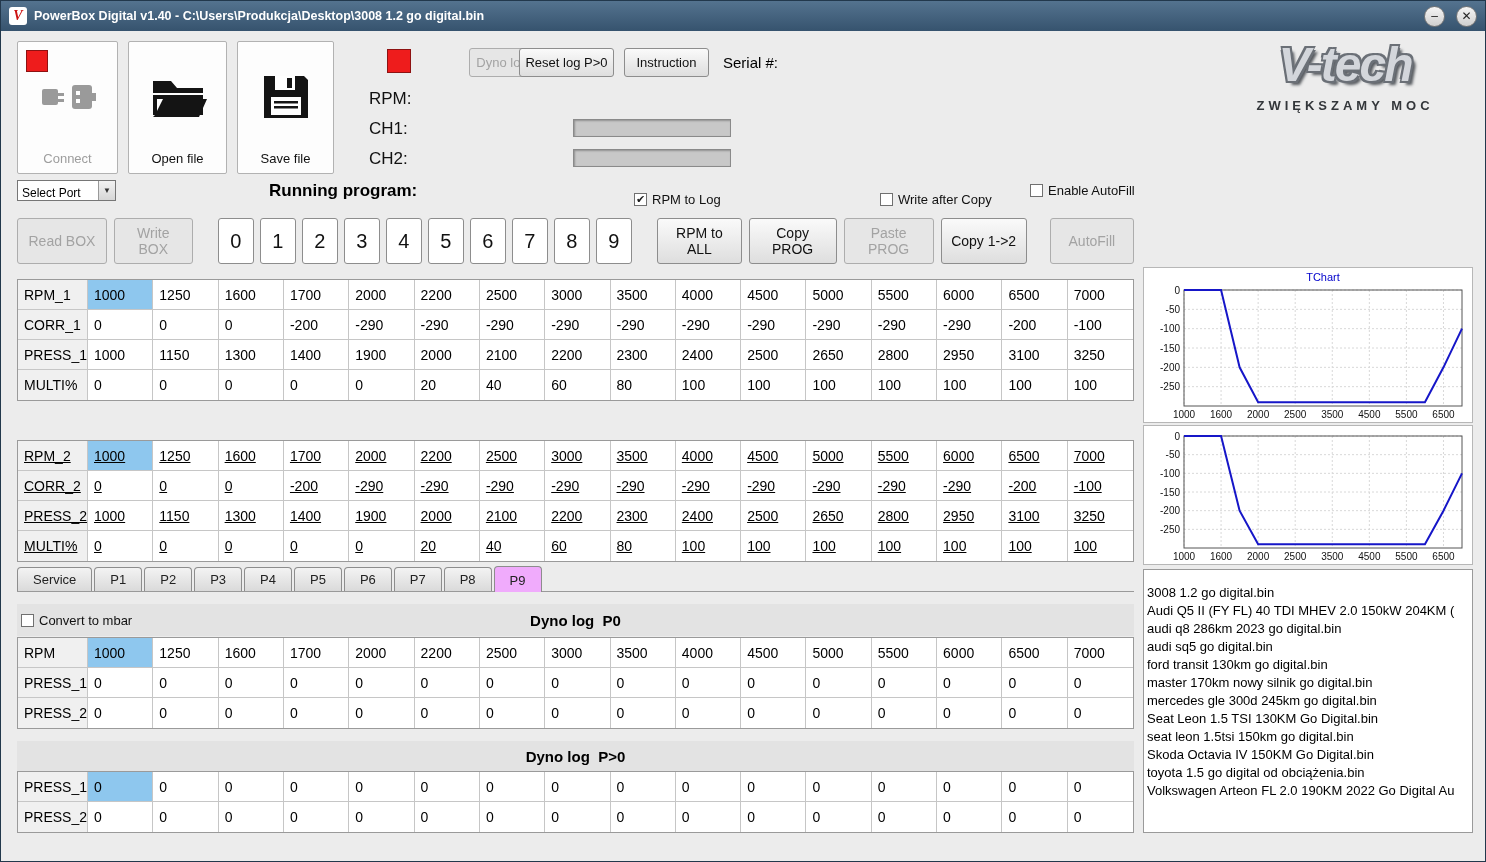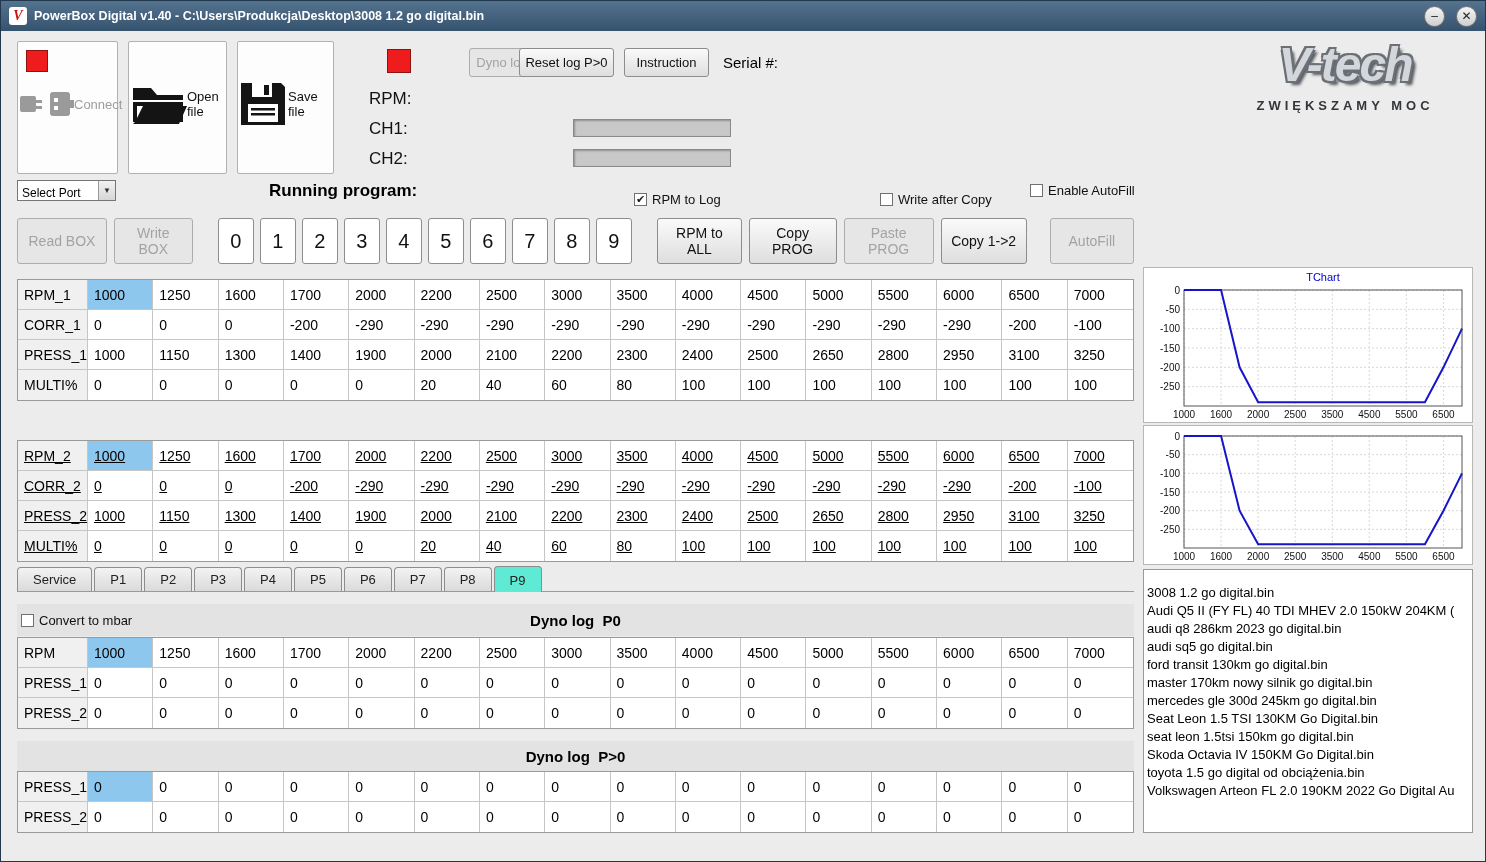--- a/index.html
+++ b/index.html
@@ -10,21 +10,21 @@
   .titlebar { position:absolute; left:0; top:0; width:100%; height:30px;
     background:linear-gradient(180deg,#54738f,#36536e); display:flex; align-items:center; padding:0 8px; gap:7px; }
   .tb-icon { width:18px; height:18px; background:#fff; border-radius:3px; color:#cc1111;
     font:italic 800 14px "Liberation Serif", serif; display:flex; align-items:center; justify-content:center; }
   .tb-title { color:#fff; font-size:12.5px; font-weight:700; flex:1; white-space:nowrap; overflow:hidden; }
   .tb-circle { width:21px; height:21px; border-radius:50%; background:linear-gradient(#f4f4f4,#cfcfcf);
     border:1px solid #777; color:#222; font-size:12px; display:flex; align-items:center; justify-content:center; margin-left:4px; cursor:default; }
 
   
   .bigbtn { position:absolute; background:#fdfdfd; border:1px solid #b2b2b2; border-radius:2px;
-    display:flex; flex-direction:row; align-items:center; padding-bottom:7px; }
+    display:flex; flex-direction:column; align-items:center; padding-bottom:7px; }
   .bigbtn .icon-area { flex:1; display:flex; align-items:center; justify-content:center; width:100%; }
   .bigbtn .lbl { font-size:13px; color:#111; }
   #btn-connect { left:16px; top:40px; width:101px; height:133px; }
   #btn-connect .lbl { color:#9d9d9d; }
   #btn-open { left:127px; top:40px; width:99px; height:133px; }
   #btn-save { left:236px; top:40px; width:97px; height:133px; }
   .indicator { position:absolute; width:22px; height:22px; background:#ee1c1c; border:1px solid #8d1212; }
   #ind-connect { left:8px; top:8px; }
   #ind-dyno { left:386px; top:48px; width:24px; height:24px; }
 
@@ -88,21 +88,21 @@
   #table-program1 { top:278px; }
   #table-program2 { top:439px;text-decoration:underline; }
   #table-dyno-p0 { top:636px; }
   #table-dyno-pgt0 { top:770px; }
 
   
   #tabs { position:absolute; left:16px; top:565px; width:1117px; height:26px; display:flex; gap:2px;
     border-bottom:1px solid #9a9a9a; align-items:flex-end; }
   .tab { padding:4px 15px; font-size:13px; background:linear-gradient(#f3f3f3,#dadada);
     border:1px solid #8d8d8d; border-bottom:none; border-radius:4px 4px 0 0; color:#222; cursor:default; }
-  .tab.active { background:#5eead4; padding-top:6px; font-weight:400; position:relative; top:1px; }
+  .tab.active { background:#f0abfc; padding-top:6px; font-weight:400; position:relative; top:1px; }
 
   
   .band { position:absolute; left:16px; width:1117px; height:30px; background:#e3e3e3;
     display:flex; align-items:center; justify-content:center; }
   .band-title { font-size:15px; font-weight:700; white-space:pre; }
   #band-p0 { top:603px; height:32px; }
   #band-pgt0 { top:740px; }
   #cb-mbar { left:4px; top:9px; }
 
   

